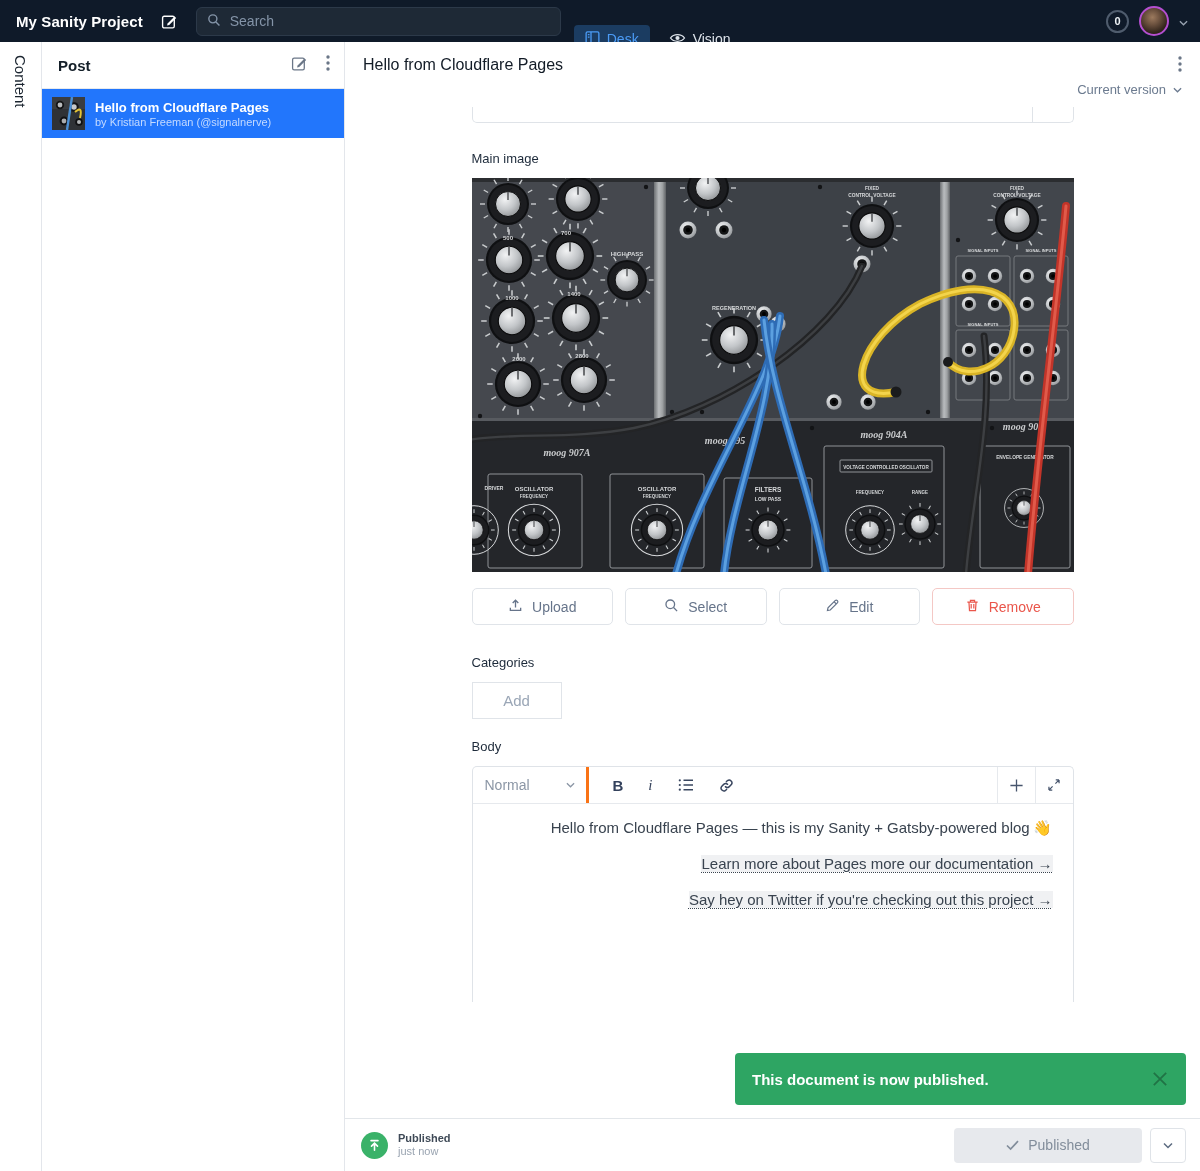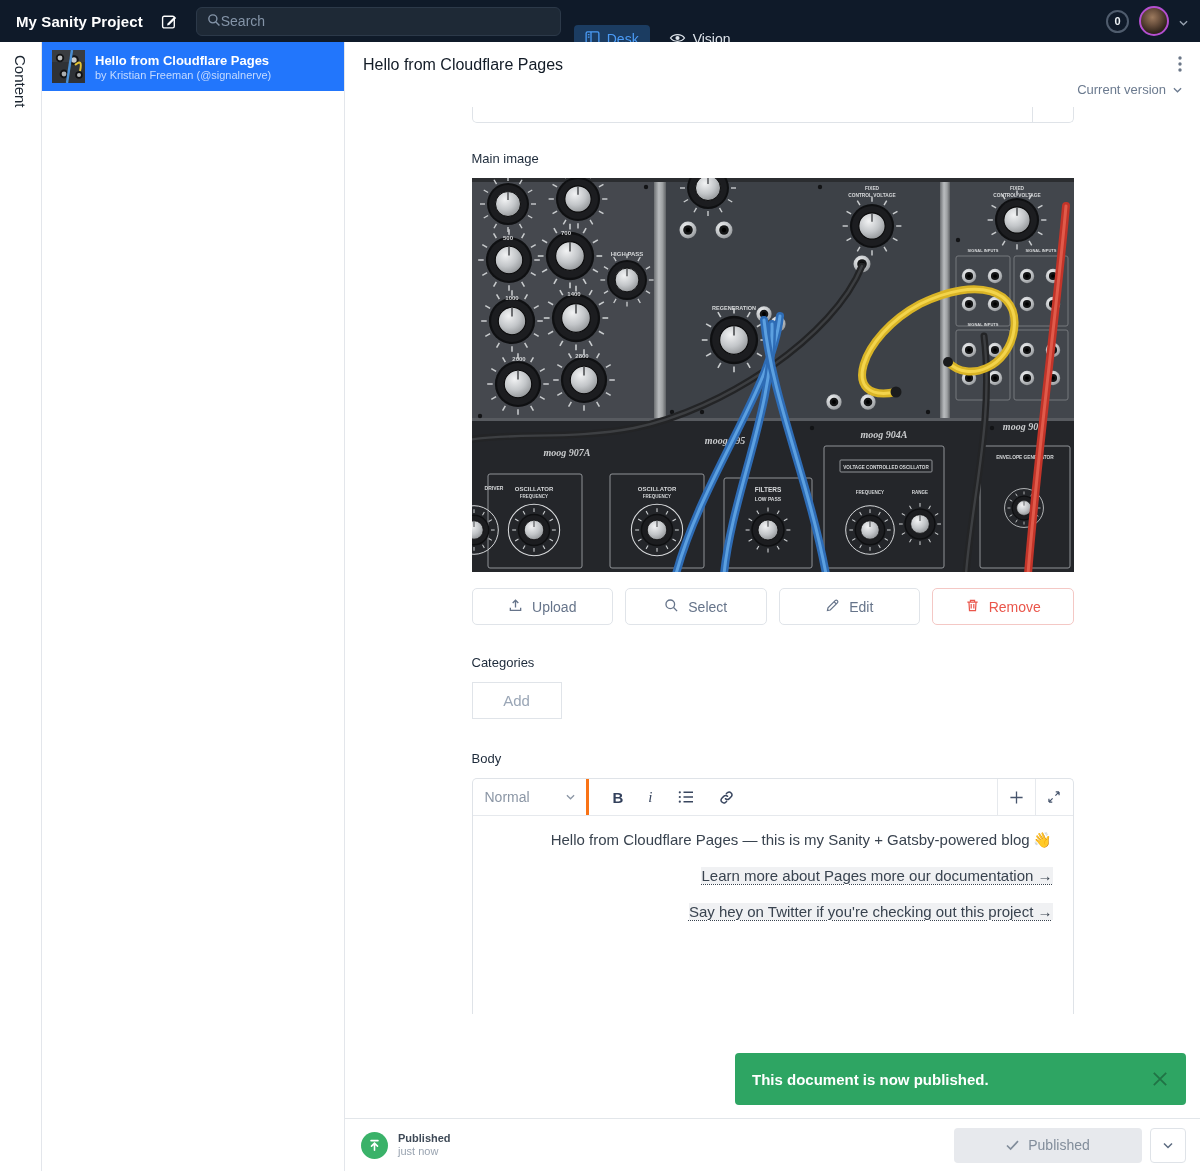--- a/index.html
+++ b/index.html
@@ -6,21 +6,21 @@
   html,body { width:1200px; height:1171px; overflow:hidden; background:#fff;
     font-family:"Liberation Sans", sans-serif; }
 
   
   .topbar { height:42px; background:#0f1a29; display:flex; align-items:center;
     padding:0 12px 0 16px; }
   .project-title { color:#fff; font-weight:700; font-size:15px; letter-spacing:.1px; }
   .tb-compose { margin-left:18px; display:flex; align-items:center; cursor:pointer; }
   .searchbox { margin-left:18px; width:365px; height:29px; background:#1e2936;
     border:1px solid #2c3949; border-radius:6px; display:flex; align-items:center;
-    padding:0 10px; color:#8494a8; font-size:14px; }
+    gap:9px; padding:0 10px; color:#8494a8; font-size:14px; }
   .tab { display:flex; align-items:center; gap:7px; height:29px; padding:0 11px;
     border-radius:4px; font-size:14px; font-weight:500; cursor:pointer;margin-top:36px; }
   .tab-desk { margin-left:13px; background:#1b3c61; color:#4b9bf5; }
   .tab-vision { margin-left:8px; color:#dde3ea; }
   .topbar-right { margin-left:auto; display:flex; align-items:center; gap:10px; }
   .badge0 { width:23px; height:23px; border-radius:50%; border:2px solid #4f5c6d;
     color:#eef2f6; font-size:11px; font-weight:700; display:flex; align-items:center;
     justify-content:center; }
   .avatar { width:30px; height:30px; border-radius:50%; border:2px solid #b44fd0;
     background: radial-gradient(circle at 44% 36%, #9c7a5e 0%, #6e5340 32%, #33261d 68%, #15100c 100%); }
@@ -62,21 +62,21 @@
     color:#66748a; cursor:pointer; }
   .btn.danger { color:#ea564b; border-color:#f4c8c5; }
   .f-categories { margin-top:30px; }
   .btn-add { width:90px; height:37px; border:1px solid #e0e4e9; border-radius:0;
     background:#fff; font-size:15px; color:#9aa6b6; display:flex; align-items:center;
     justify-content:center; cursor:pointer; }
   .f-published { margin-top:32px; }
   .input-row { height:36px; border:1px solid #dfe3e8; border-radius:5px; display:flex;
     align-items:center; padding:0 12px; font-size:15px; color:#1b2636; cursor:text; }
   .input-row .cal { margin-left:auto; display:flex; cursor:pointer; }
-  .f-body { margin-top:32px; }
+  .f-body { margin-top:20px; }
   .editor { border:1px solid #dfe3e8; border-bottom:none; border-radius:5px 5px 0 0;
     height:236px; overflow:hidden; }
   .toolbar { height:37px; border-bottom:1px solid #e6e9ed; display:flex; align-items:stretch; }
   .tb-style { width:116px; display:flex; align-items:center; justify-content:space-between;
     padding:0 11px 0 12px; color:#8b96a5; font-size:14px; border-right:3px solid #f97316;
     cursor:pointer; flex:none; }
   .tb-icons { display:flex; align-items:center; gap:25px; padding-left:24px; color:#39465f; }
   .tbi { cursor:pointer; display:flex; align-items:center; }
   .tb-bold { font-weight:700; font-size:15px; color:#33415c; }
   .tb-italic { font-style:italic; font-size:15px; font-family:"Liberation Serif", serif; }
@@ -158,20 +158,38 @@
   </div>
 </div>
 
 <div class="app-body">
 
   <div class="rail">
     <div class="rail-label">Content</div>
   </div>
 
   <div class="list-panel">
+    <div class="list-header">
+      <span class="list-title">Post</span>
+      <span class="list-header-icons">
+        <span>
+          <svg width="17" height="17" viewBox="0 0 16 16" fill="none" stroke="#6a7687" stroke-width="1.2">
+            <rect x="1.5" y="3" width="11" height="11" rx="1.5"></rect>
+            <path d="M6.2 9.8 l6.6-6.6 1.5 1.5 -6.6 6.6 -2 .5 z" fill="#6a7687" stroke="none"></path>
+          </svg>
+        </span>
+        <span>
+          <svg width="4" height="16" viewBox="0 0 4 16" fill="#6a7687">
+            <circle cx="2" cy="2" r="1.7"></circle>
+              <circle cx="2" cy="8" r="1.7"></circle>
+              <circle cx="2" cy="14" r="1.7"></circle>
+          </svg>
+        </span>
+      </span>
+    </div>
     <div class="list-item selected">
       <svg class="thumb" viewBox="0 0 33 33">
         <rect width="33" height="33" fill="#2f3236"></rect>
         <rect width="33" height="12" fill="#3a3d41"></rect>
         <circle cx="8" cy="8" r="4.2" fill="#141517"></circle>
           <circle cx="8" cy="8" r="2.4" fill="#b9bcbe"></circle>
         <circle cx="22" cy="10" r="4.8" fill="#141517"></circle>
           <circle cx="22" cy="10" r="2.7" fill="#c6c9cb"></circle>
         <circle cx="12" cy="24" r="4.4" fill="#101113"></circle>
           <circle cx="12" cy="24" r="2.4" fill="#aaadaf"></circle>

